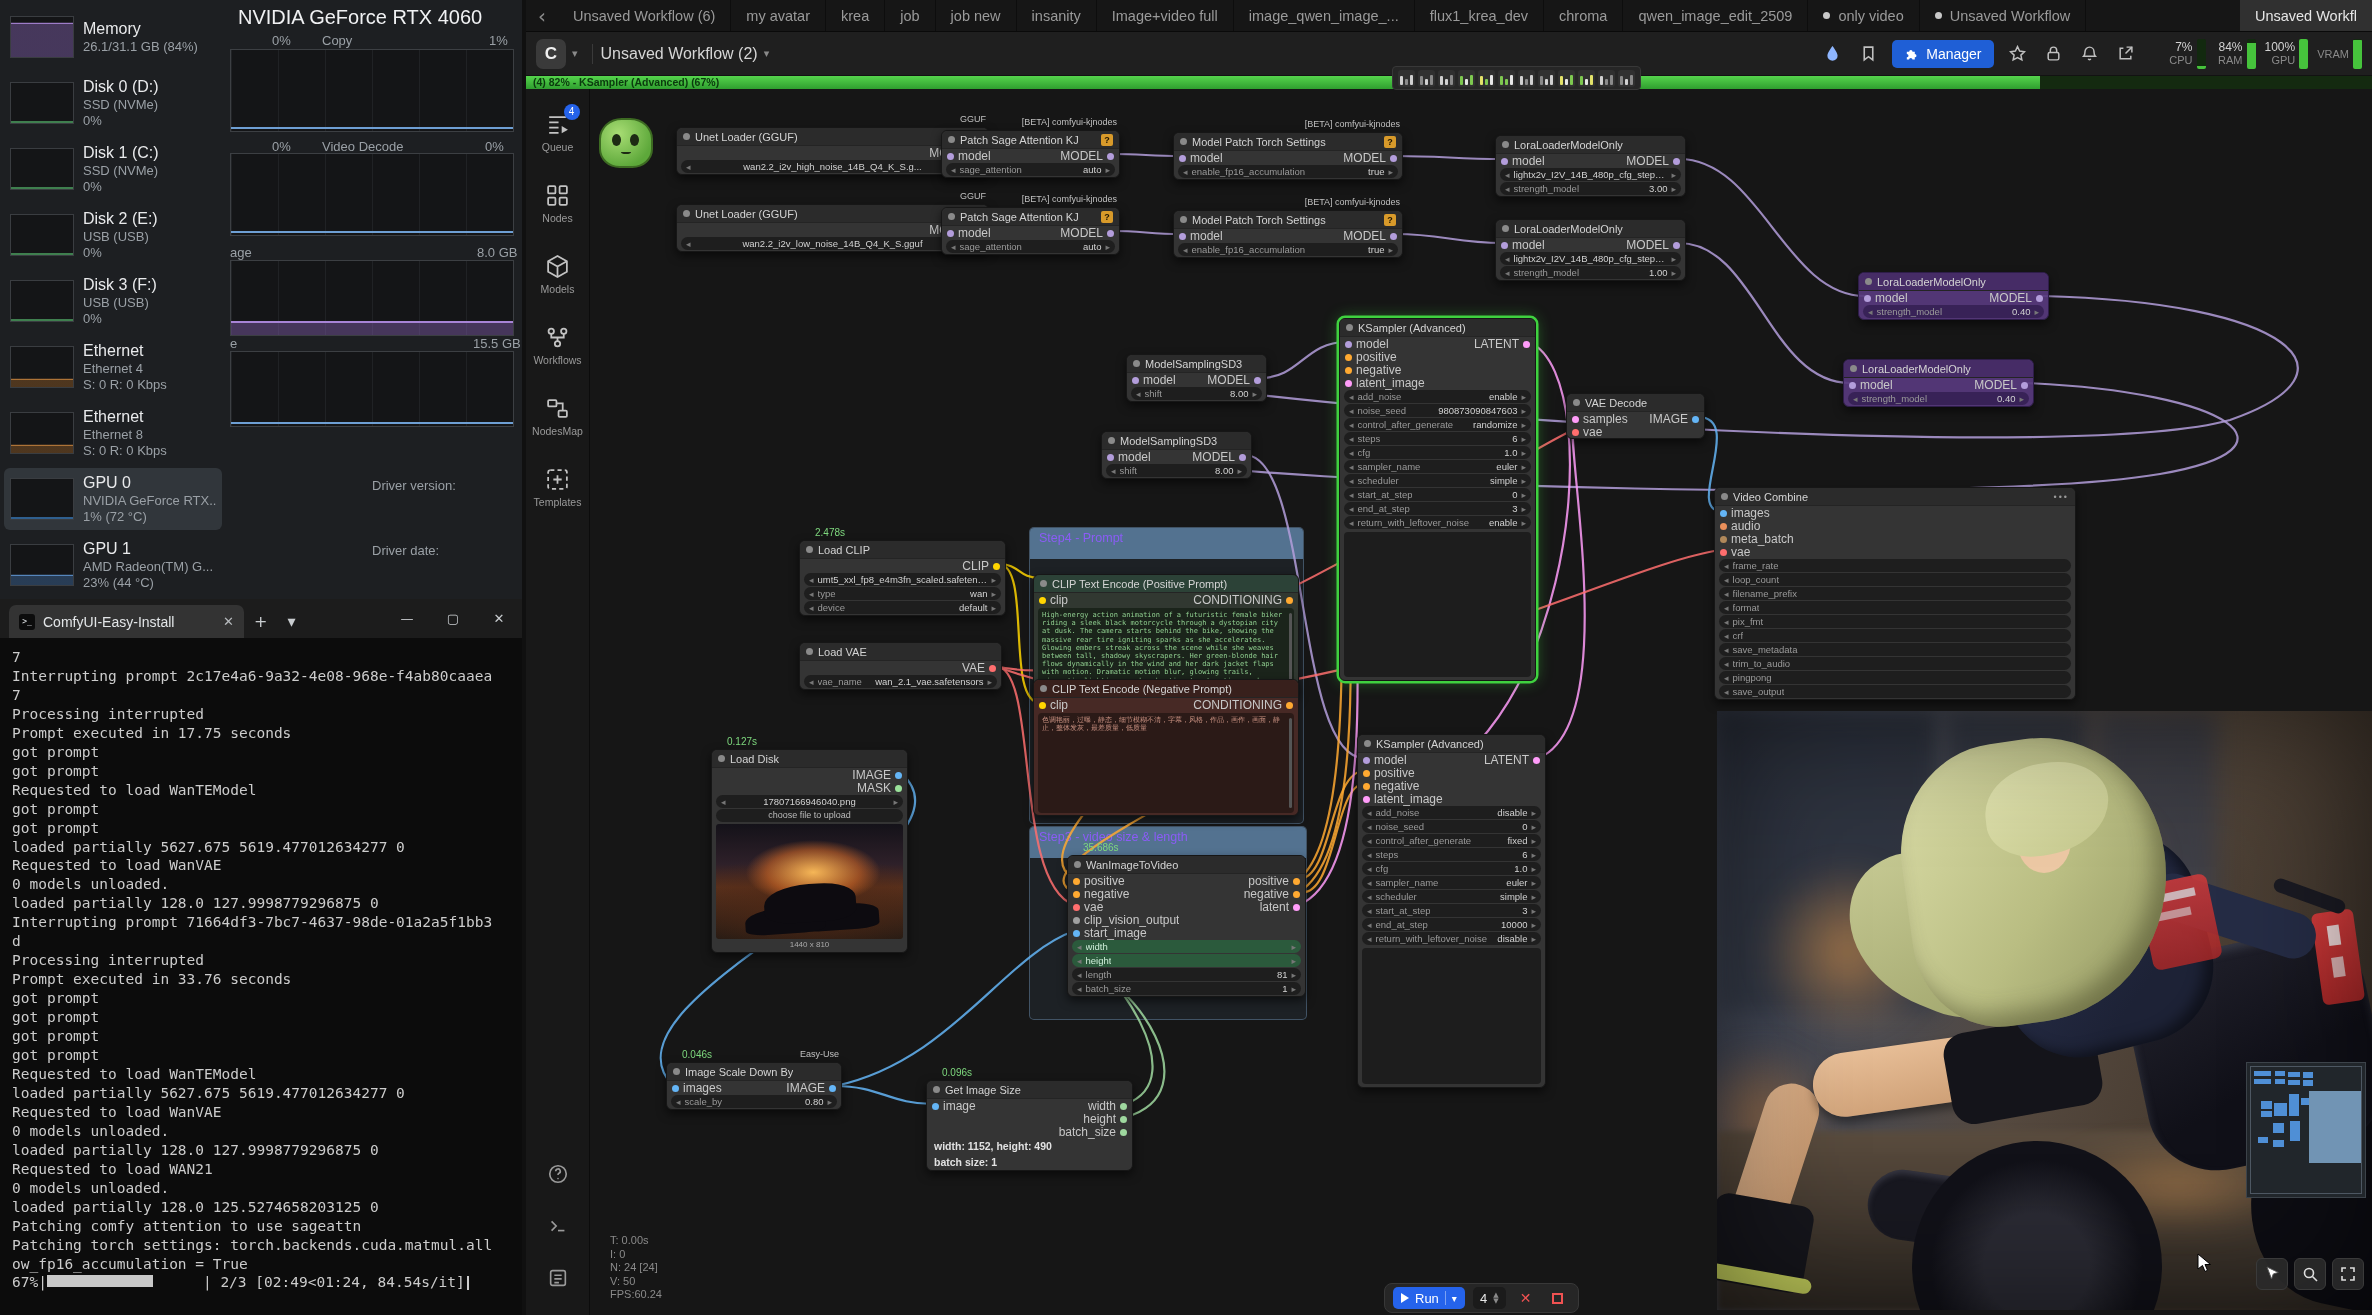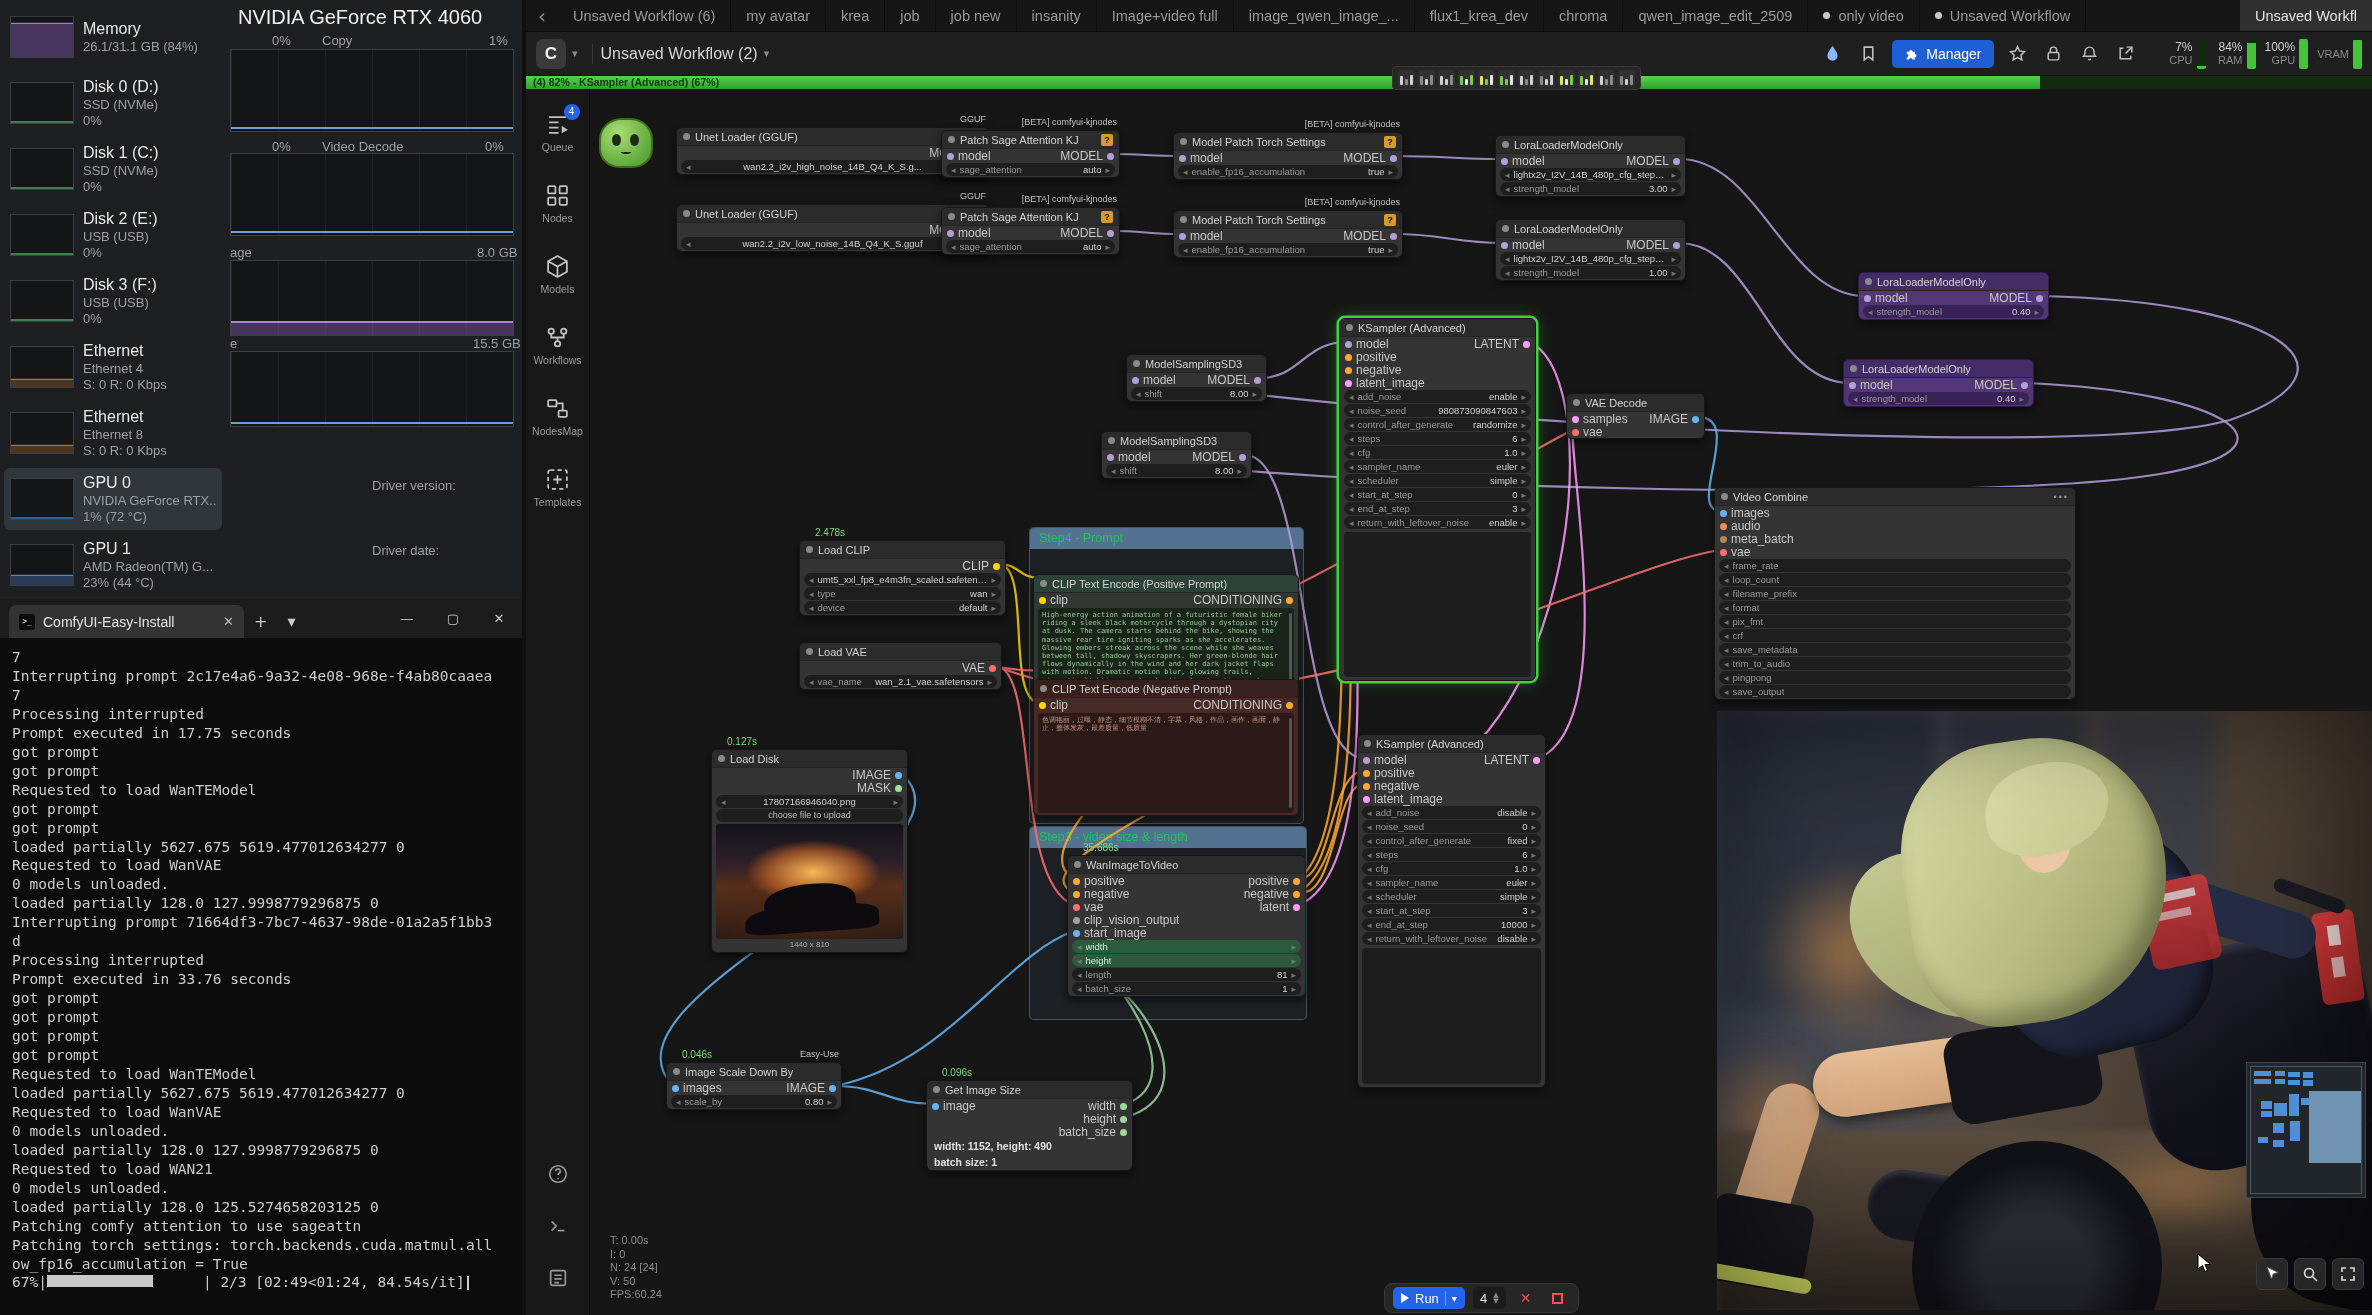--- a/index.html
+++ b/index.html
@@ -89,21 +89,21 @@
   #sb-bottom{margin-top:auto;display:flex;flex-direction:column;align-items:center;gap:26px;padding-bottom:22px;color:#9a9a9a;}
   #sb-bottom svg{width:22px;height:22px;}
 
   
   #canvasbg{position:absolute;left:590px;top:89px;right:0;bottom:0;background:#161616;z-index:1;}
   #cgroups,#cnodes{position:absolute;left:0;top:0;width:2372px;height:1315px;z-index:5;pointer-events:none;}
   #cnodes{z-index:30;}
   #wires{position:absolute;left:0;top:0;z-index:12;pointer-events:none;}
   #wires path{fill:none;stroke-width:2.2;opacity:.85;stroke-linecap:round;}
   .cgroup{position:absolute;border:1px solid rgba(120,160,200,.4);background:rgba(80,115,150,.12);border-radius:5px;}
-  .gband{height:21px;background:rgba(93,128,163,.85);border-radius:4px 4px 0 0;font-size:12.5px;color:#22c55e;padding:3px 9px;white-space:nowrap;overflow:hidden;}
+  .gband{height:31px;background:rgba(93,128,163,.85);border-radius:4px 4px 0 0;font-size:12.5px;color:#8b5cf6;padding:3px 9px;white-space:nowrap;overflow:hidden;}
   .cnode{position:absolute;background:#343434;border:1px solid #161616;border-radius:6px;box-shadow:0 4px 10px rgba(0,0,0,.55);pointer-events:auto;}
   .cnode.exec{box-shadow:0 0 0 2.5px #3fd13f,0 0 16px rgba(63,209,63,.45);}
   .nhead{display:flex;align-items:center;gap:5px;height:18px;background:#2b2b2b;border-radius:6px 6px 0 0;padding:0 6px;border-bottom:1px solid #242424;}
   .ndot{width:7px;height:7px;border-radius:50%;background:#8a8a8a;flex:none;}
   .ntitle{font-size:11px;color:#d4d4d4;white-space:nowrap;overflow:hidden;text-overflow:ellipsis;}
   .nbadge{margin-left:auto;background:#d89a2a;color:#201500;font-size:9px;font-weight:bold;width:12px;height:12px;line-height:12px;text-align:center;border-radius:2px;flex:none;}
   .nhicons{margin-left:auto;color:#999;font-size:9px;letter-spacing:2px;flex:none;}
   .nio{display:flex;justify-content:space-between;align-items:flex-start;height:13px;padding:0 5px;font-size:12px;color:#c8c8c8;}
   .nin,.nout{display:flex;align-items:center;gap:4px;overflow:hidden;white-space:nowrap;}
   .pdot{width:7px;height:7px;border-radius:50%;display:inline-block;flex:none;}

